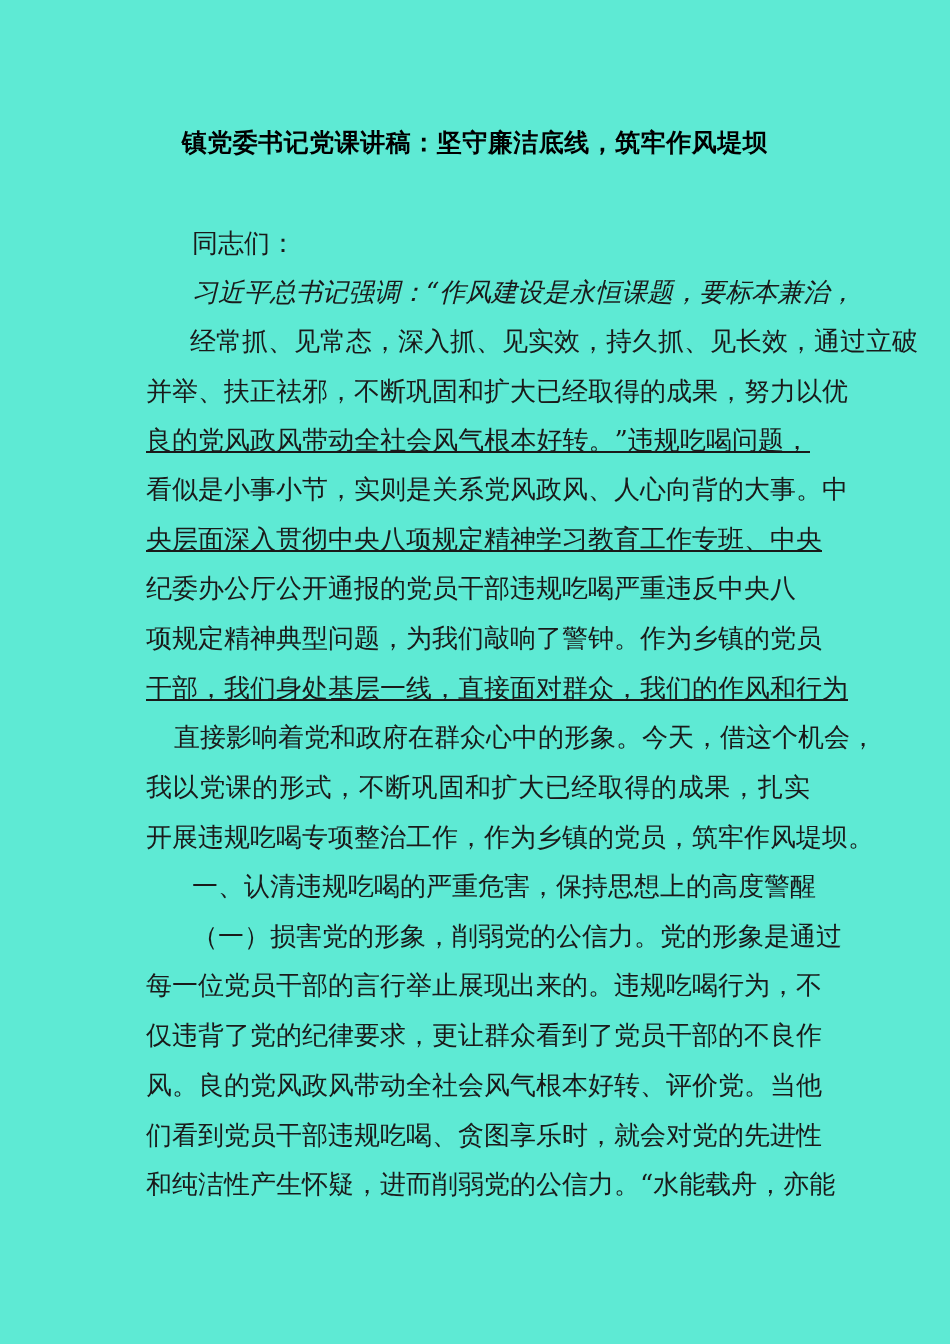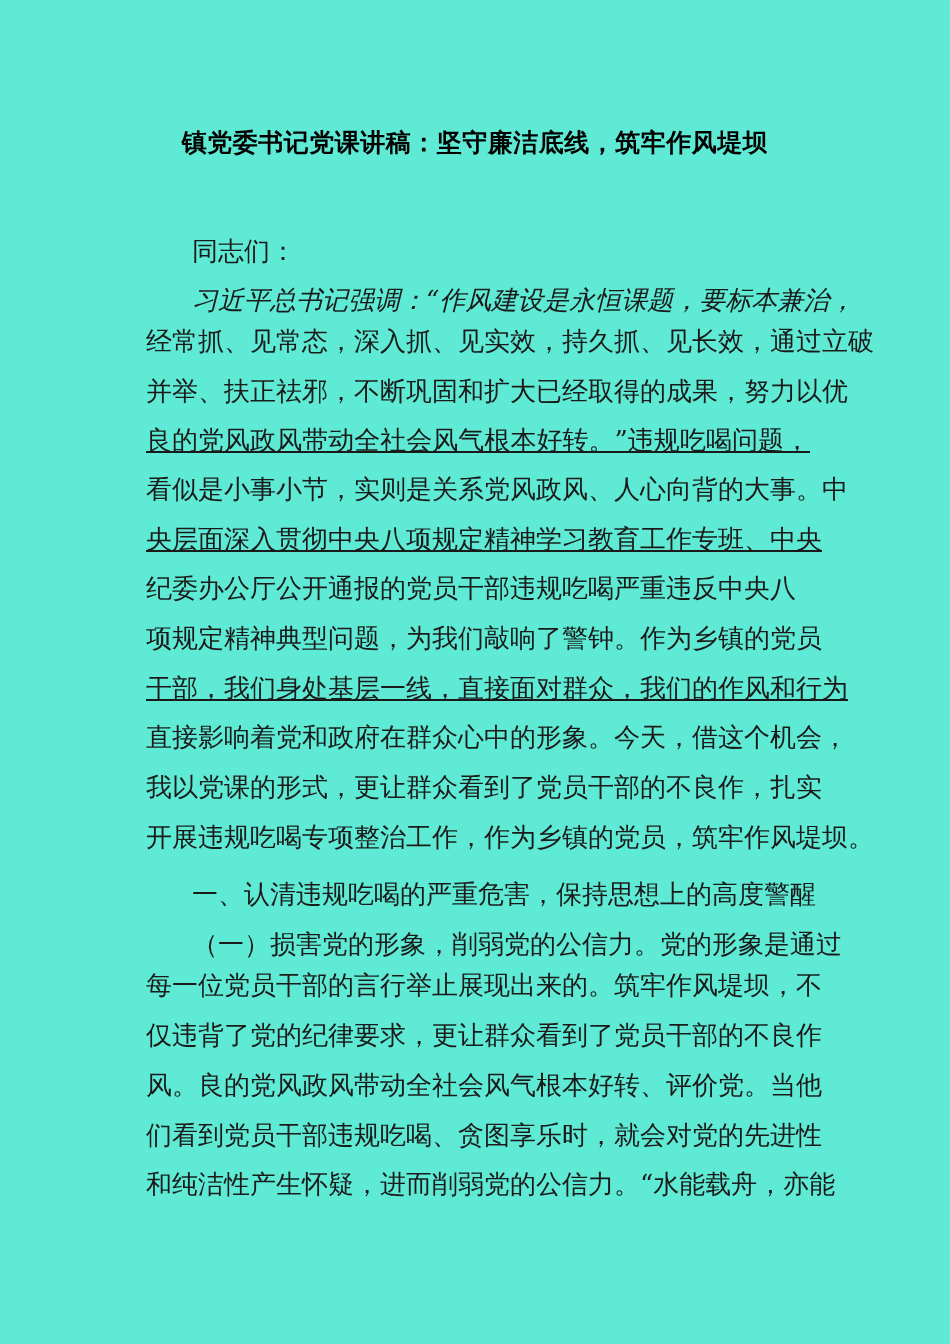--- a/index.html
+++ b/index.html
@@ -5,42 +5,42 @@
   html, body { margin: 0; padding: 0; background: #ffffff; }
   body { width: 950px; height: 1344px; position: relative; overflow: hidden;
          font-family: "DejaVu Serif", "Liberation Serif", serif; color: #111; }
   .page { position: absolute; left: 0; top: 0; width: 950px; height: 1344px; background: #5eead4; }
   .title { position: absolute; left: 0; width: 950px; top: 126px; text-align: center;
            font-family: "DejaVu Sans", "Liberation Sans", sans-serif; font-weight: bold;
            font-size: 25px; letter-spacing: 0.5px; color: #000; }
   .line { position: absolute; left: 146px; width: 664px; font-size: 26px; line-height: 34px;
           white-space: nowrap; color: #1a1a1a; text-align: justify; text-align-last: justify; }
   .line.last { text-align-last: left; }
-  .indent { left: 192px; width: 618px; margin-top: 8px; }
+  .indent { left: 192px; width: 618px; }
 </style>
 </head>
 <body>
 
 <div class="page">
   <div class="title">镇党委书记党课讲稿：坚守廉洁底线，筑牢作风堤坝</div>
   <div id="body-lines">
       <div class="line indent last" style="top: 226px;">同志们：</div>
       <div class="line indent" style="top: 275px; font-style: italic;">习近平总书记强调：“作风建设是永恒课题，要标本兼治，</div>
-      <div class="line" style="top: 324px;">经常抓、见常态，深入抓、见实效，持久抓、见长效，通过立破</div>
+      <div class="line" style="top: 324px; margin-left: 44px;">经常抓、见常态，深入抓、见实效，持久抓、见长效，通过立破</div>
       <div class="line" style="top: 374px;">并举、扶正祛邪，不断巩固和扩大已经取得的成果，努力以优</div>
       <div class="line" style="top: 423px; text-decoration: underline;">良的党风政风带动全社会风气根本好转。”违规吃喝问题，</div>
       <div class="line" style="top: 472px;">看似是小事小节，实则是关系党风政风、人心向背的大事。中</div>
       <div class="line" style="top: 522px; text-decoration: underline;">央层面深入贯彻中央八项规定精神学习教育工作专班、中央</div>
       <div class="line last" style="top: 571px;">纪委办公厅公开通报的党员干部违规吃喝严重违反中央八</div>
       <div class="line" style="top: 621px;">项规定精神典型问题，为我们敲响了警钟。作为乡镇的党员</div>
       <div class="line" style="top: 671px; text-decoration: underline;">干部，我们身处基层一线，直接面对群众，我们的作风和行为</div>
-      <div class="line" style="top: 720px;">直接影响着党和政府在群众心中的形象。今天，借这个机会，</div>
-      <div class="line" style="top: 770px;">我以党课的形式，更让群众看到了党员干部的不良作，扎实</div>
+      <div class="line" style="top: 720px; margin-left: 28px;">直接影响着党和政府在群众心中的形象。今天，借这个机会，</div>
+      <div class="line" style="top: 770px;">我以党课的形式，不断巩固和扩大已经取得的成果，扎实</div>
       <div class="line" style="top: 820px;">开展违规吃喝专项整治工作，作为乡镇的党员，筑牢作风堤坝。</div>
       <div class="line indent" style="top: 869px;">一、认清违规吃喝的严重危害，保持思想上的高度警醒</div>
       <div class="line indent" style="top: 919px;">（一）损害党的形象，削弱党的公信力。党的形象是通过</div>
-      <div class="line" style="top: 968px;">每一位党员干部的言行举止展现出来的。筑牢作风堤坝，不</div>
+      <div class="line" style="top: 968px;">每一位党员干部的言行举止展现出来的。违规吃喝行为，不</div>
       <div class="line" style="top: 1018px;">仅违背了党的纪律要求，更让群众看到了党员干部的不良作</div>
       <div class="line" style="top: 1068px;">风。良的党风政风带动全社会风气根本好转、评价党。当他</div>
       <div class="line" style="top: 1118px;">们看到党员干部违规吃喝、贪图享乐时，就会对党的先进性</div>
       <div class="line" style="top: 1167px;">和纯洁性产生怀疑，进而削弱党的公信力。“水能载舟，亦能</div>
     </div>
 </div>
 
 </body></html>

